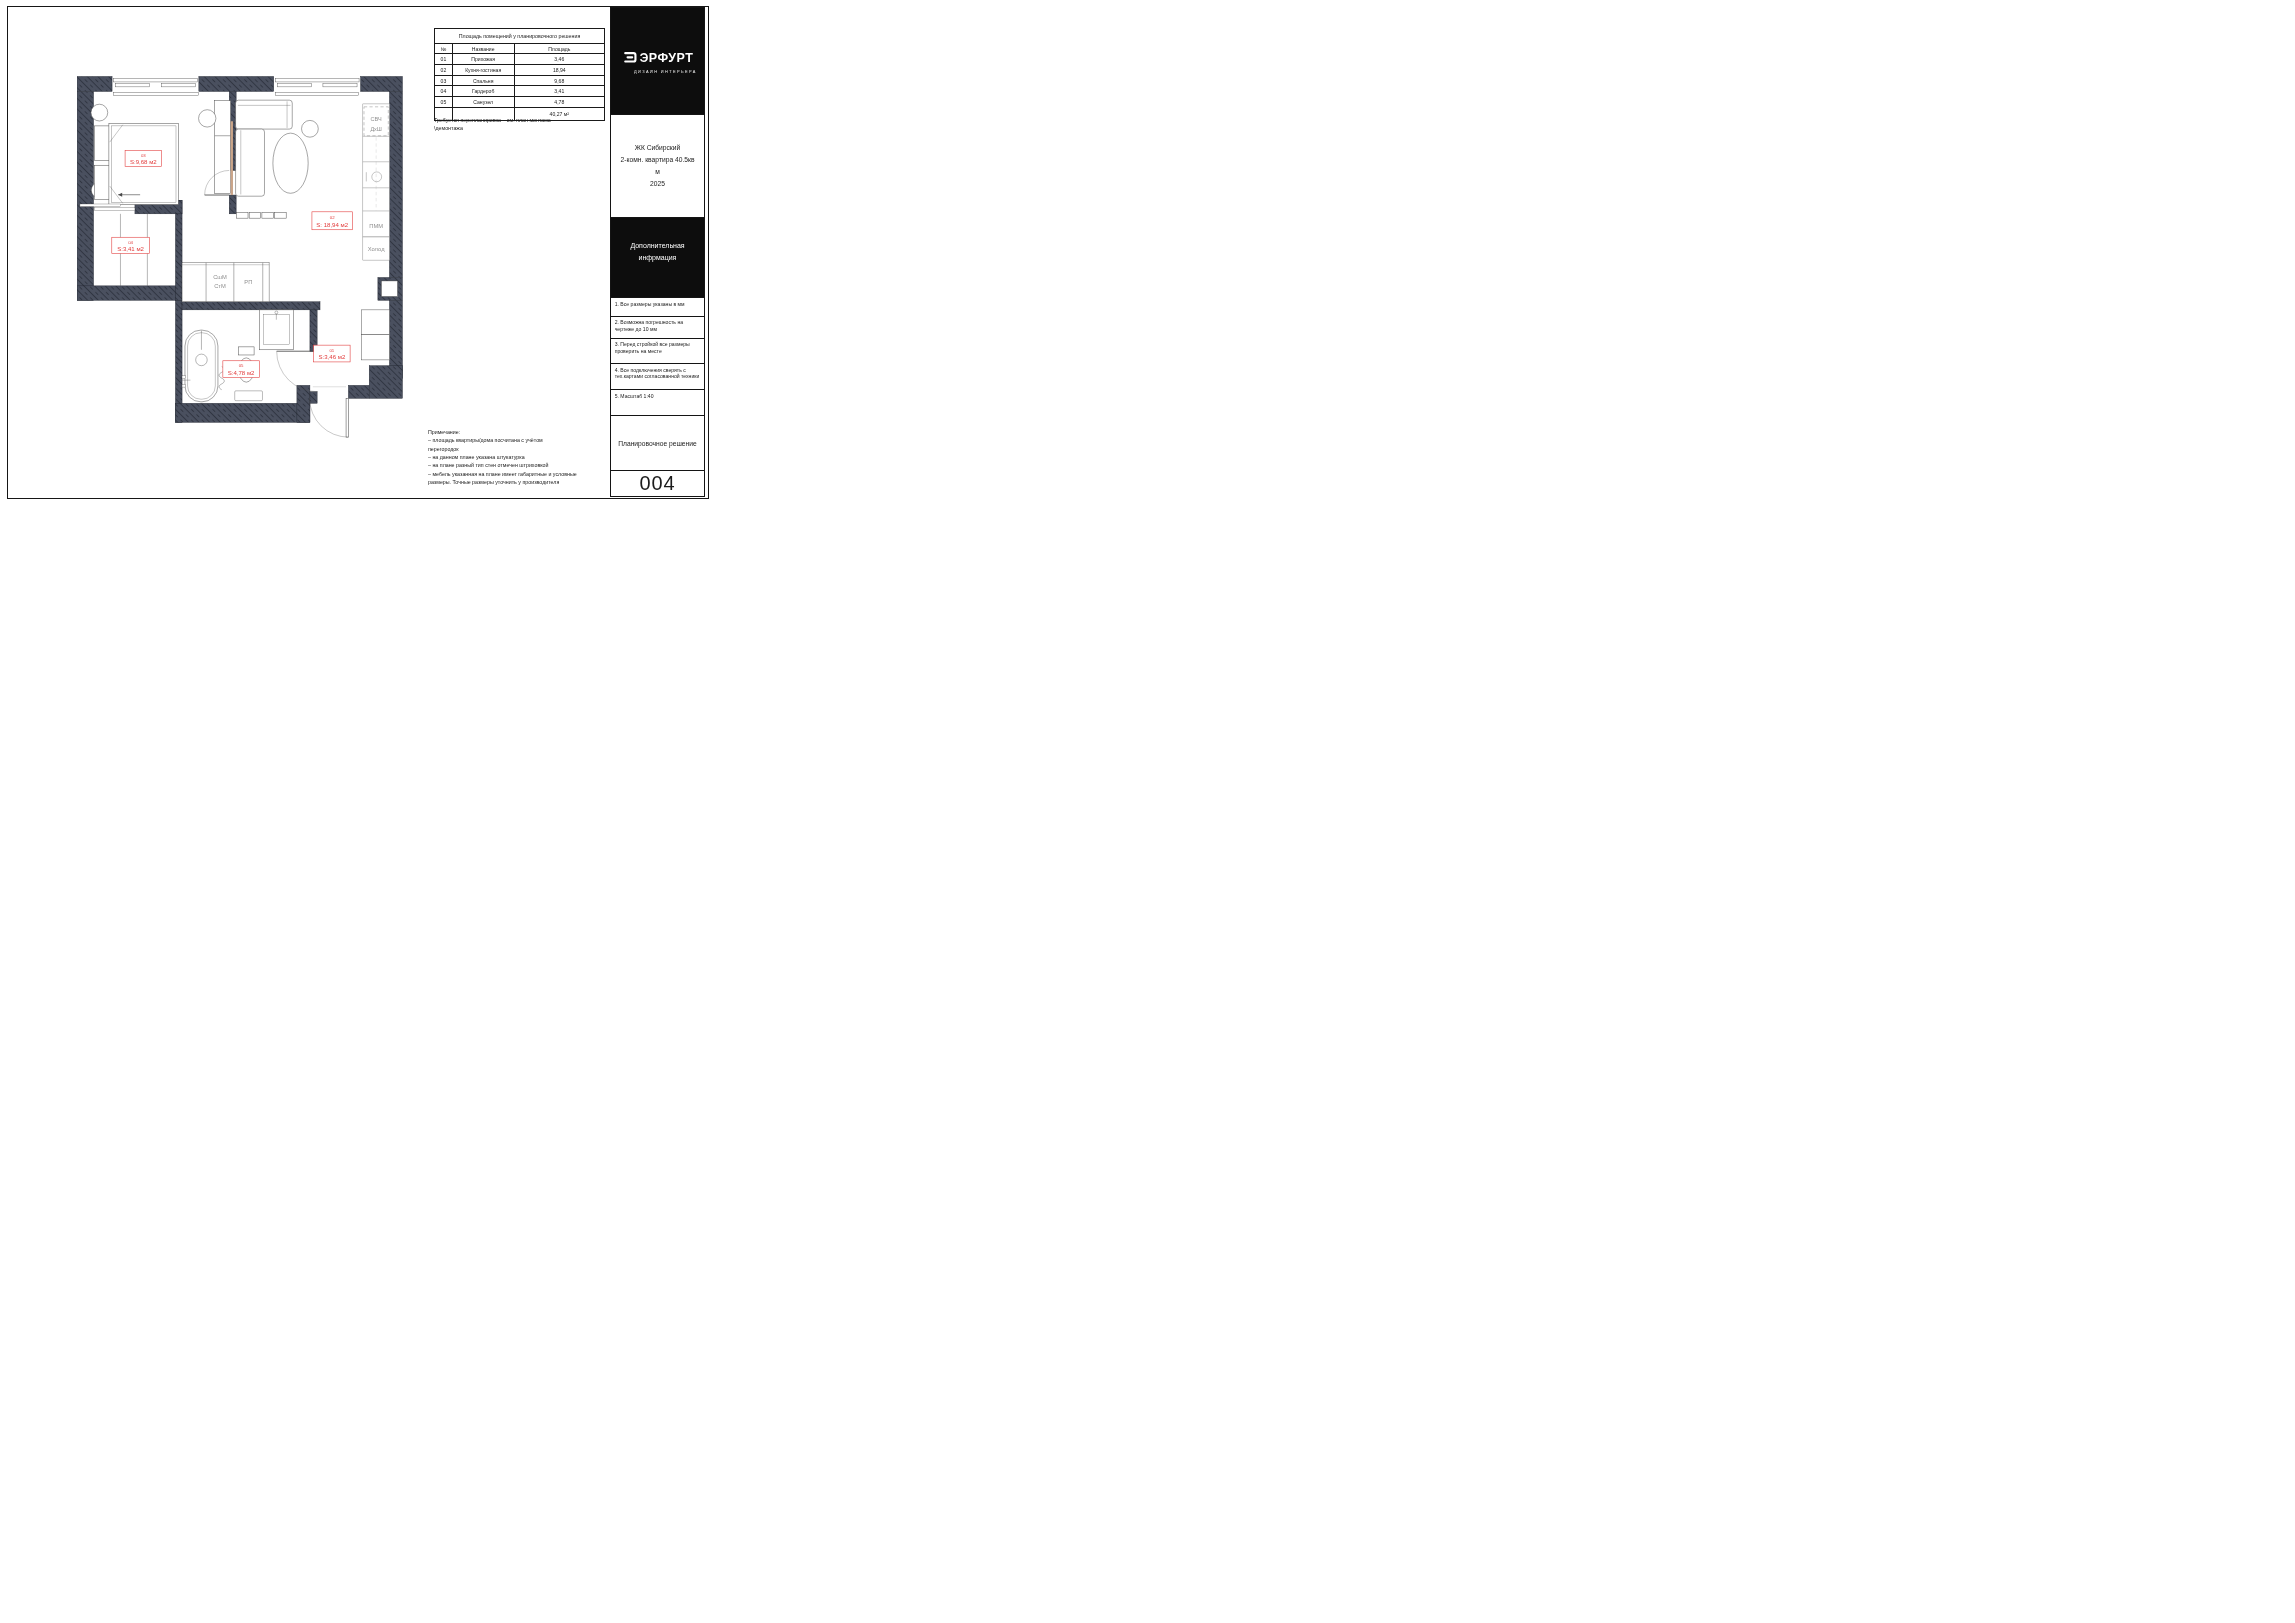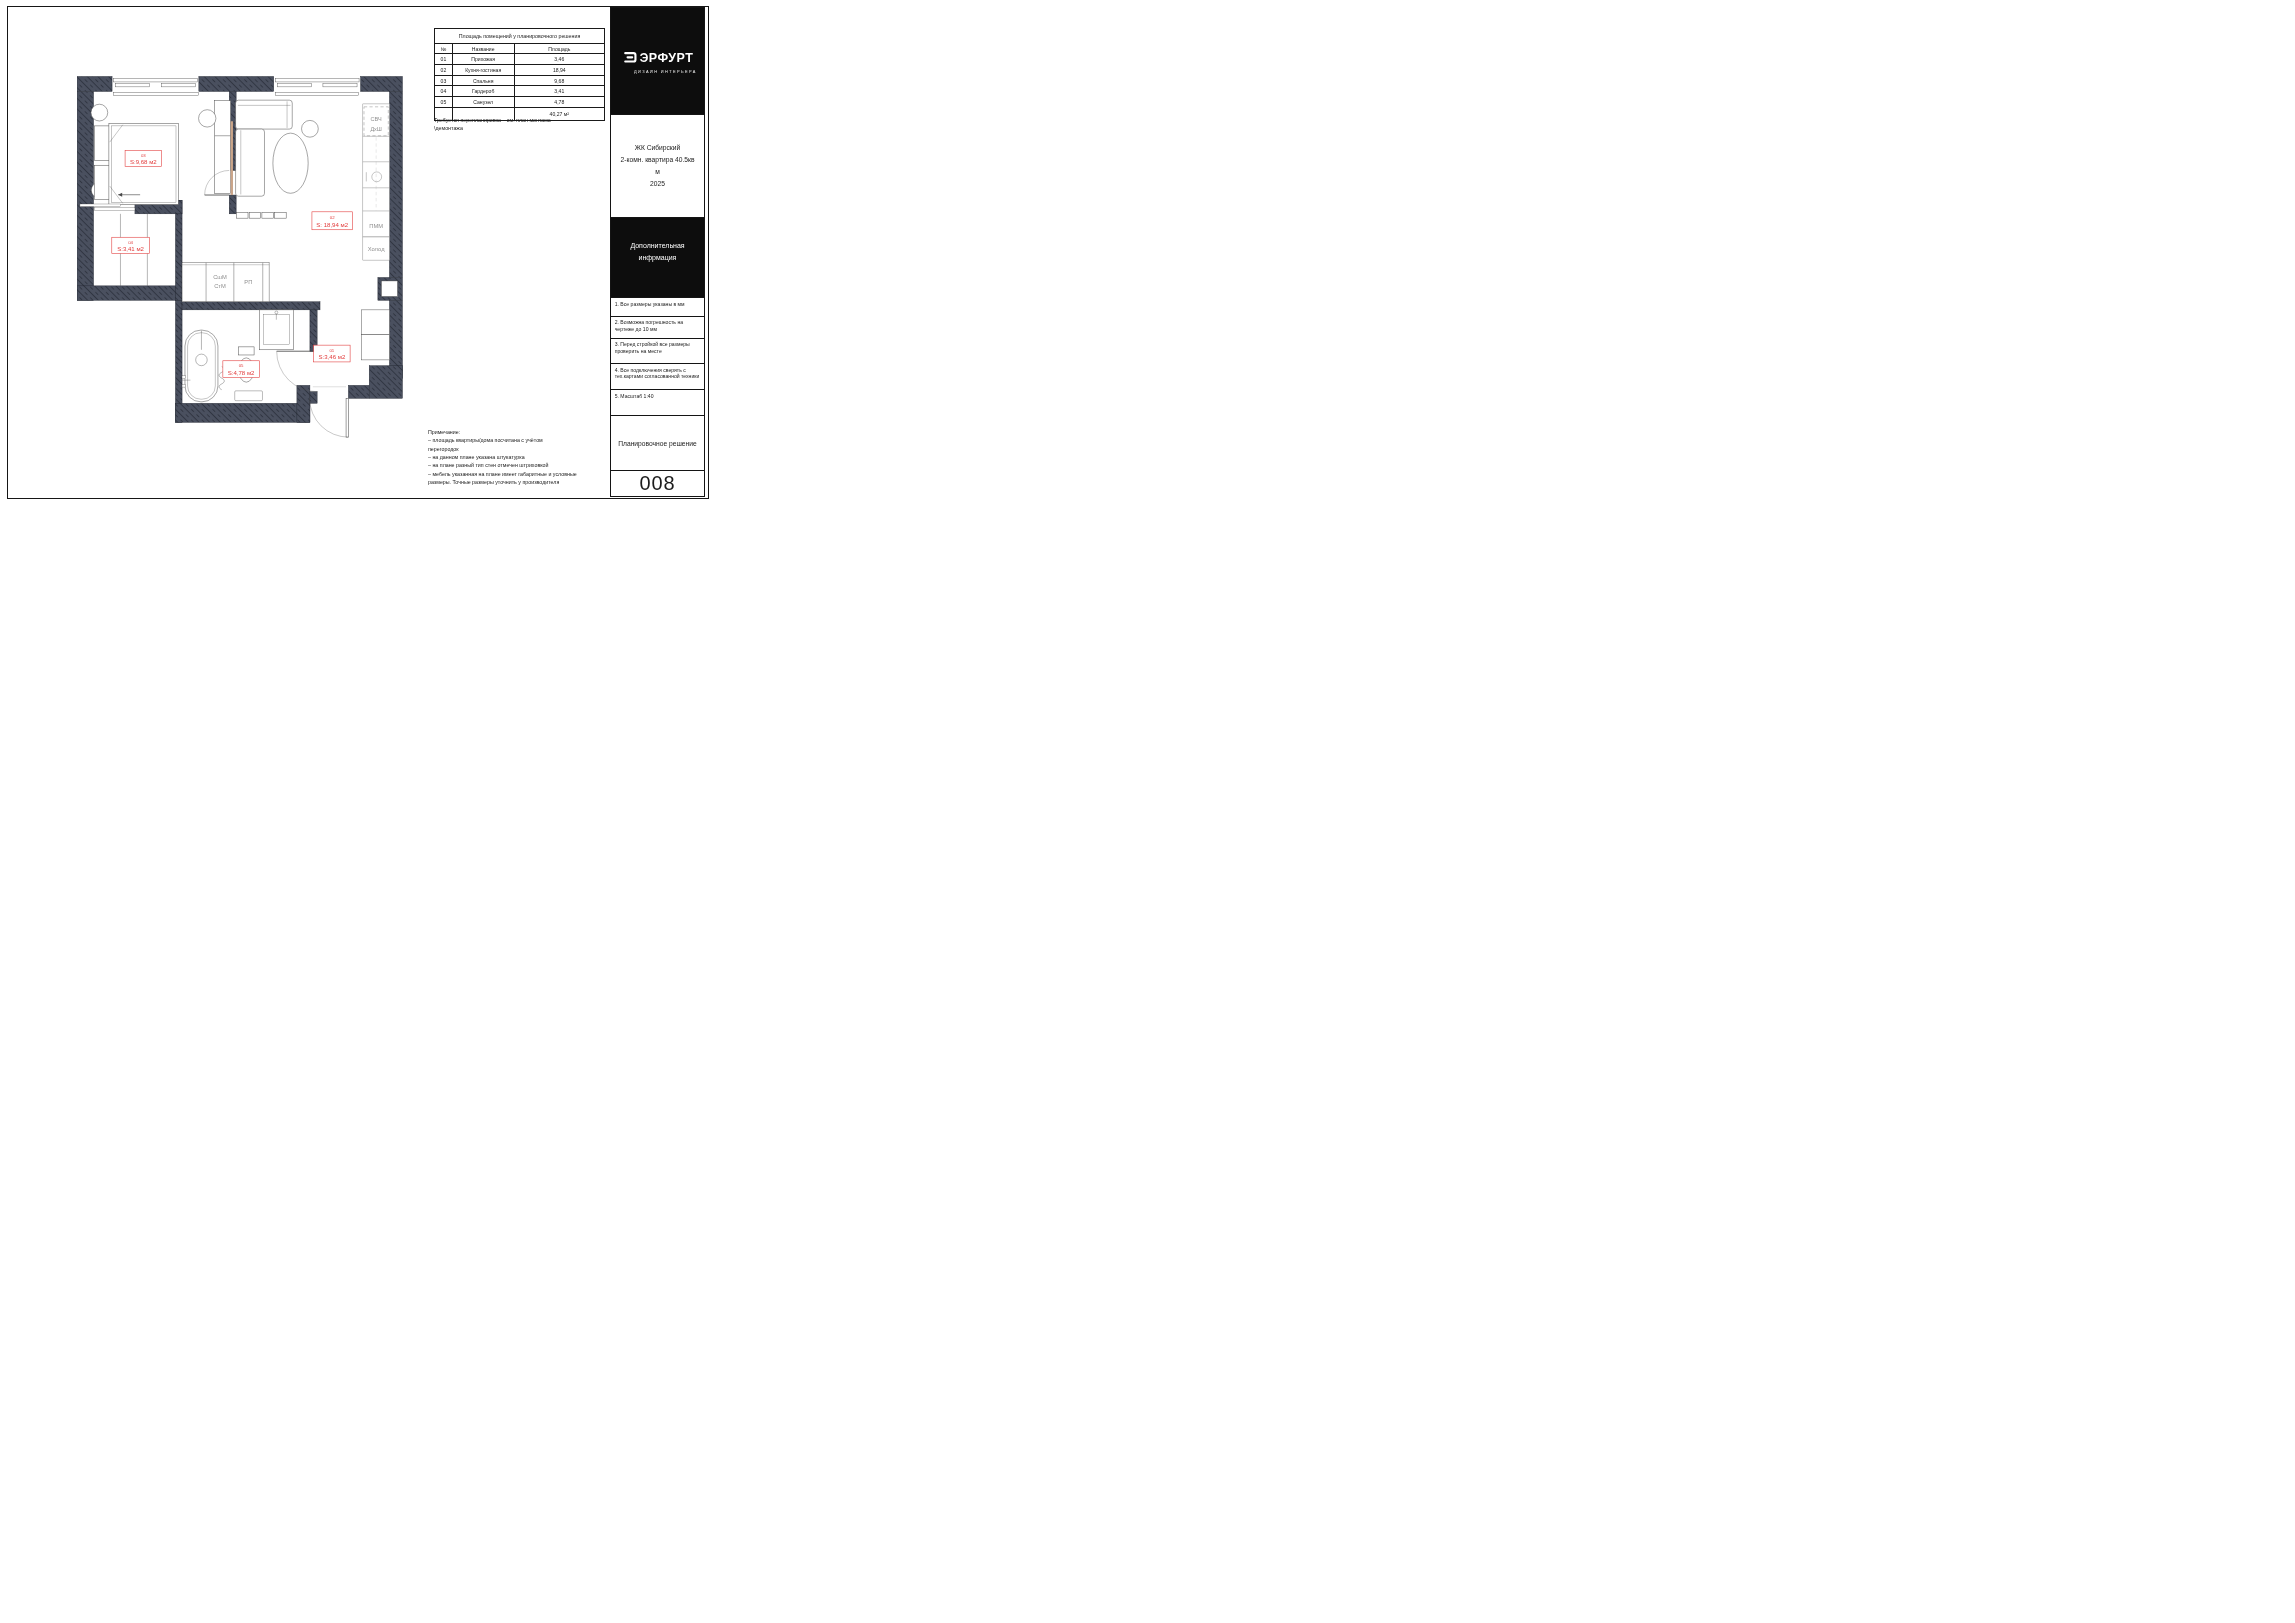--- a/index.html
+++ b/index.html
@@ -134,21 +134,21 @@
       </div>
     </div>
 
     <div class="sec noterow n1">1. Все размеры указаны в мм</div>
     <div class="sec noterow n2">2. Возможна погрешность на чертеже до 10 мм</div>
     <div class="sec noterow n3">3. Перед стройкой все размеры проверить на месте</div>
     <div class="sec noterow n4">4. Все подключения сверять с тех.картами согласованной техники</div>
     <div class="sec noterow n5">5. Масштаб 1:40</div>
 
     <div class="sec doctitle">Планировочное решение</div>
-    <div class="sec docnum">008</div>
+    <div class="sec docnum">004</div>
   </div>
 
   <div class="plan-wrap">
     <svg viewBox="0 0 1175 1300" width="340" height="376">
       <defs>
         <pattern id="hatch" width="26" height="26" patternUnits="userSpaceOnUse" patternTransform="rotate(45)">
           <rect width="26" height="26" fill="#4a505f"></rect>
           <line x1="0" y1="5" x2="26" y2="5" stroke="#272b36" stroke-width="2.4"></line>
           <line x1="4" y1="18" x2="17" y2="18" stroke="#272b36" stroke-width="2.4"></line>
         </pattern>

